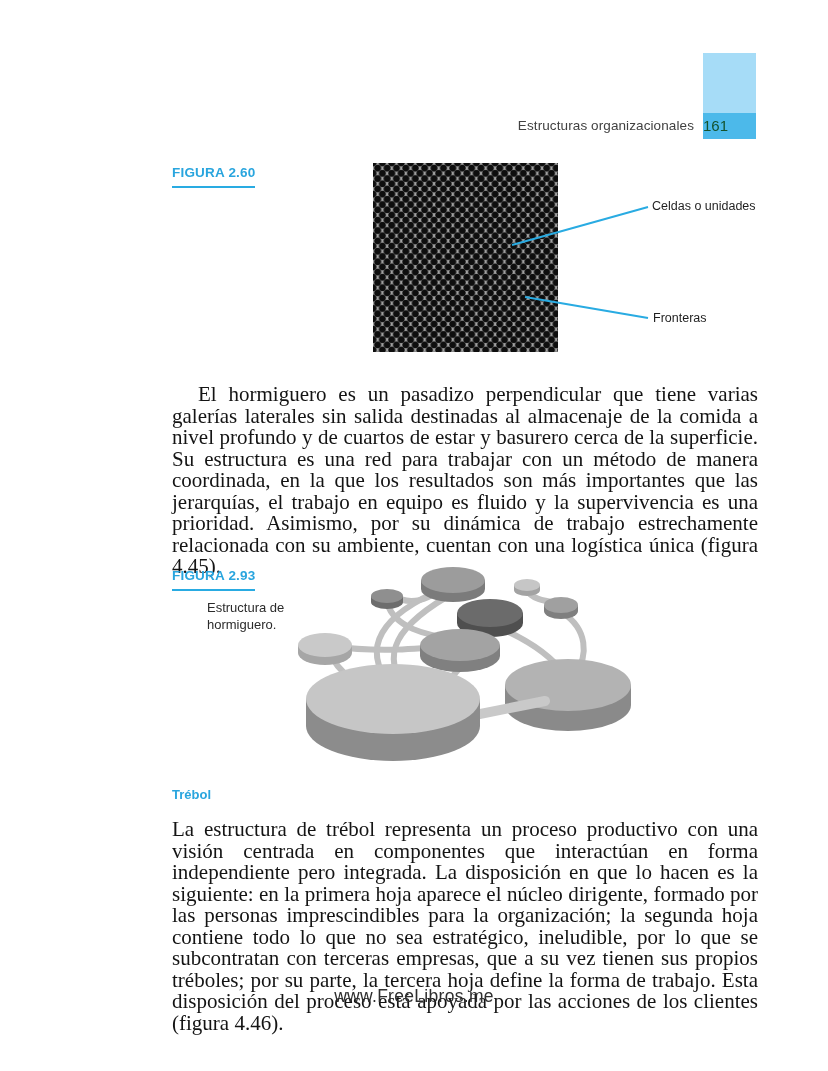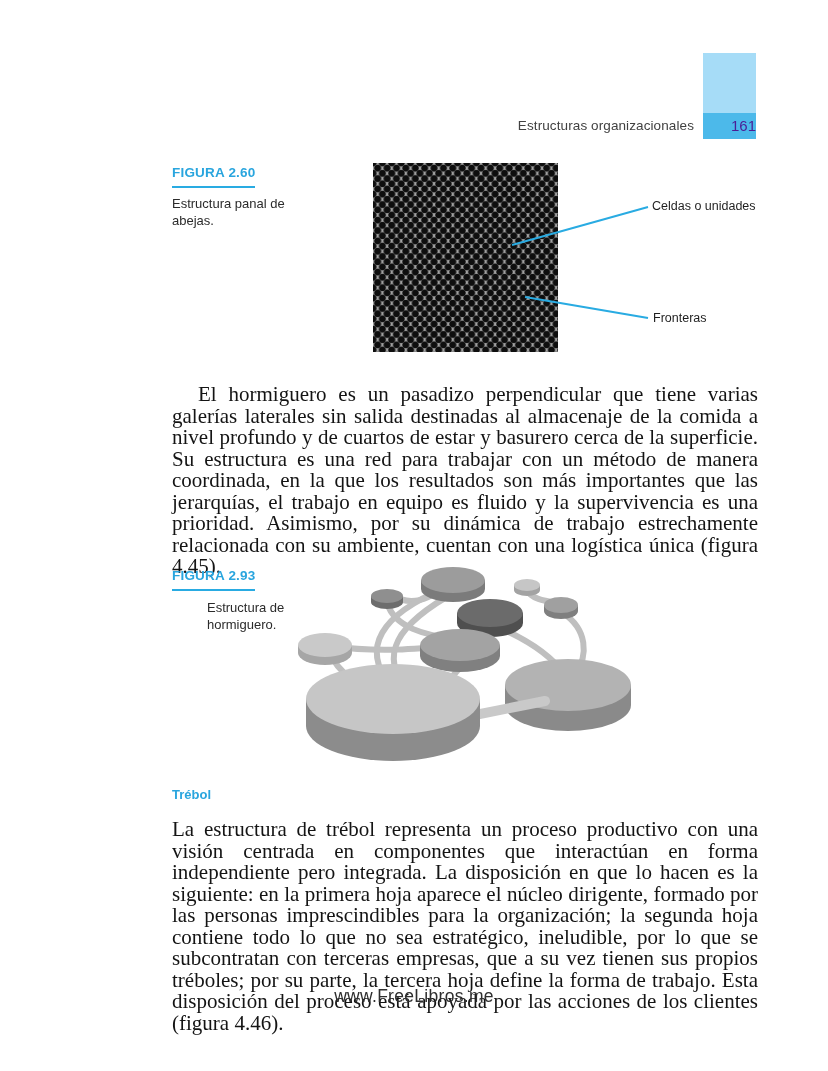--- a/index.html
+++ b/index.html
@@ -15,21 +15,21 @@
   
   .header-title{
     position:absolute;top:118px;right:134px;
     font-size:13.5px;color:#414141;letter-spacing:0.1px;
   }
   .tab-light{
     position:absolute;left:703px;top:53px;width:53px;height:60px;
   }
   .tab-dark{
     position:absolute;left:703px;top:113px;width:53px;height:26px;
-    color:#4c1d95;font-size:15px;line-height:26px;text-align:right;
+    color:#14532d;font-size:15px;line-height:26px;text-align:left;
   }
 
   
   .fig-label{
     font-size:13.5px;font-weight:bold;letter-spacing:0.2px;
     padding-bottom:6px;display:inline-block;
   }
   .fig-label-wrap{position:absolute;left:172px;}
   .fig-44-label{top:163px;}
   .fig-45-label{top:566px;}
@@ -89,21 +89,20 @@
 <div class="page">
 
   <div class="header-title">Estructuras organizacionales</div>
   <div class="tab-light" style="background:#a6dcf7;"></div>
   <div class="tab-dark" style="background:#4cb9ea;">161</div>
 
   <div class="fig-label-wrap fig-44-label">
     <span class="fig-label" style="color:#29a5de;">FIGURA 2.60</span>
     <div class="fig-rule" style="background:#29abe2;"></div>
   </div>
-  <div class="fig-caption fig-44-caption">Estructura panal de abejas.</div>
 
   <div class="honeycomb"></div>
 
   <svg class="callout-svg" viewBox="0 0 384 200" xmlns="http://www.w3.org/2000/svg">
     <line x1="139" y1="85" x2="275" y2="47" stroke="#29abe2" stroke-width="2"></line>
     <line x1="152" y1="137" x2="275" y2="158" stroke="#29abe2" stroke-width="2"></line>
   </svg>
   <div class="callout-label callout-cells">Celdas o unidades</div>
   <div class="callout-label callout-borders">Fronteras</div>
 

